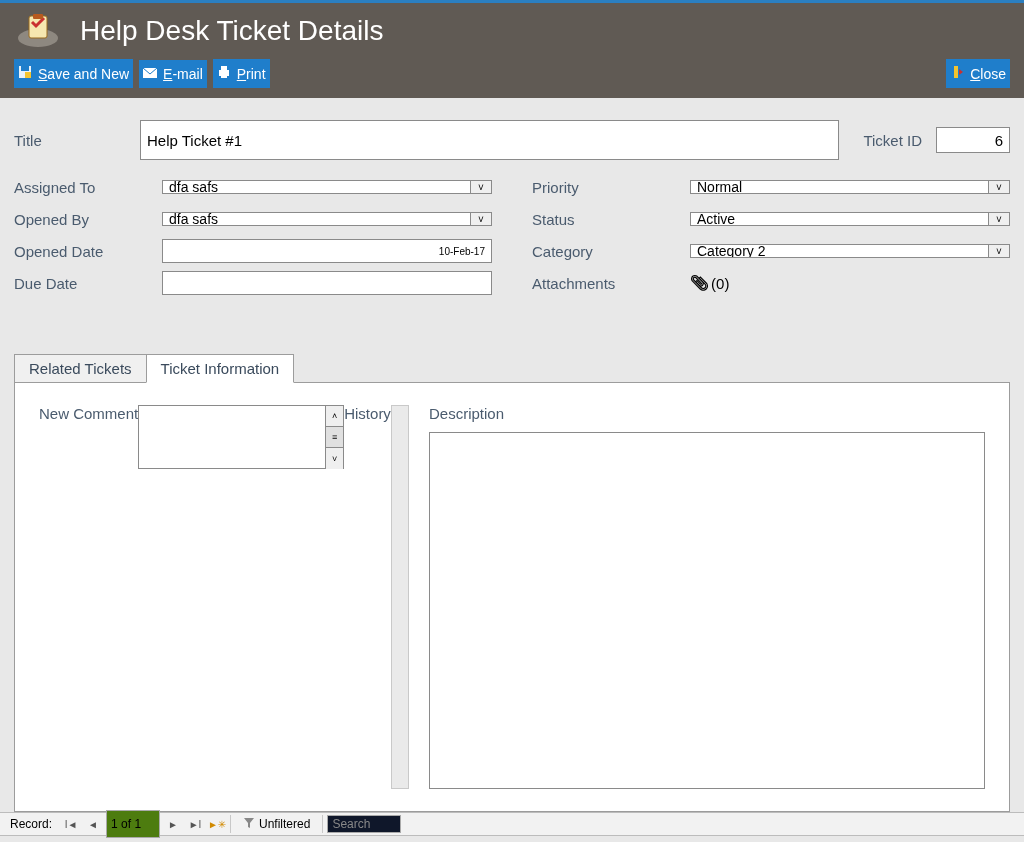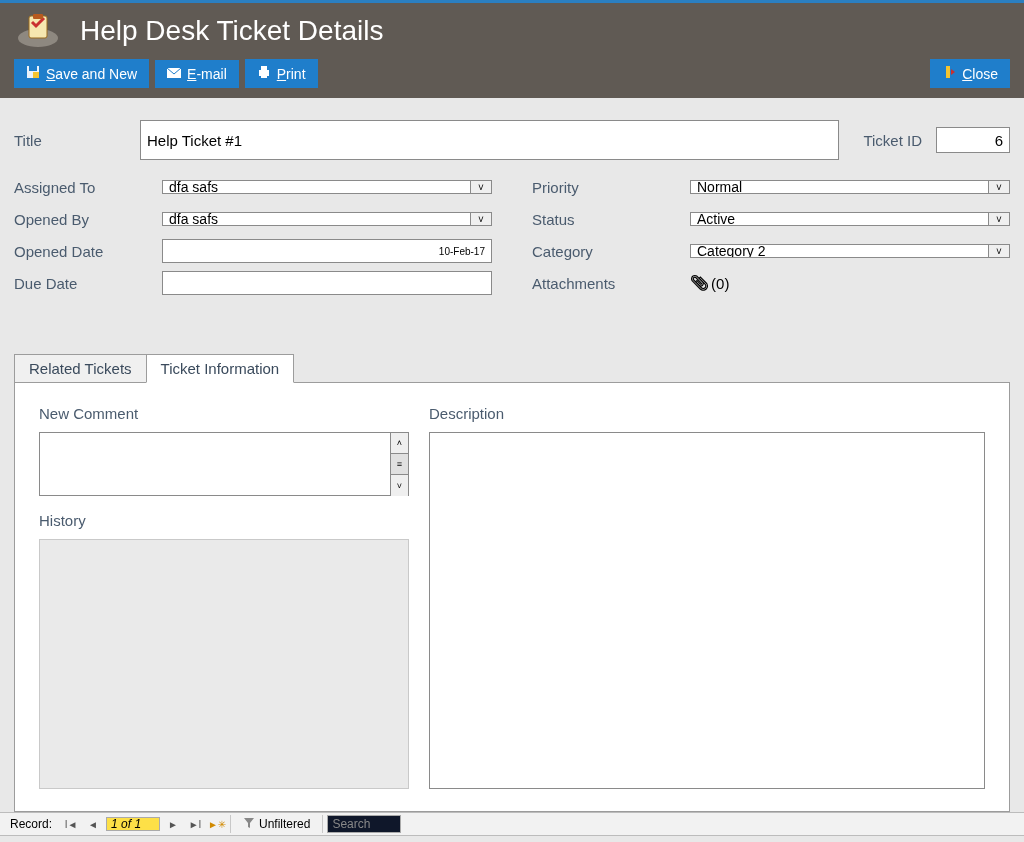--- a/index.html
+++ b/index.html
@@ -21,21 +21,21 @@
     padding: 10px 14px 10px 14px;
   }
   .title-row { display: flex; align-items: center; gap: 18px; margin-bottom: 10px; }
   .app-icon { width: 48px; height: 36px; display:flex; align-items:center; justify-content:center; }
   .app-title { font-size: 28px; font-weight: 400; color: #fff; }
   .toolbar-row { display: flex; gap: 6px; align-items: center; }
   .btn {
     background: #1f7ecb;
     color: #fff;
     border: none;
-    padding: 6px 12px;
+    padding: 6px 4px;
     font-size: 14px;
     display: inline-flex;
     align-items: center;
     gap: 6px;
     cursor: pointer;
   }
   .underline-accel { text-decoration: underline; }
   .spacer { flex: 1; }
 
   
@@ -147,21 +147,21 @@
     background: #fff;
     border-bottom: 1px solid #fff;
     z-index: 2;
   }
   .tab-body {
     padding: 22px 24px;
     display: flex;
     gap: 20px;
     height: 100%;
   }
-  .tab-left { width: 370px; display:flex; flex-direction:column; }
+  .tab-left { width: 370px; display:flex; flex-direction:row; }
   .tab-right { flex: 1; display:flex; flex-direction:column; }
   .section-label {
     color: #4a5b6e;
     font-size: 15px;
     margin-bottom: 10px;
   }
   .comment-wrap {
     display: flex;
     height: 64px;
     margin-bottom: 16px;
@@ -226,26 +226,25 @@
   }
   .nav-label { padding: 0 6px; }
   .nav-btn {
     width: 18px; height: 18px;
     border: 1px solid transparent;
     background: transparent;
     display:flex;align-items:center;justify-content:center;
     font-size: 10px; cursor:pointer; color:#555;
   }
   .nav-input {
-    width: 54px; height: 14px;
+    width: 54px; height: 28px;
     border: 1px solid #aaa;
     font-size: 12px;
     padding: 0 4px;
-    background:#fde047;
-    font-style:italic;
+    background:#4d7c0f;
   }
   .filter-chip {
     display:flex;align-items:center;gap:4px;
     padding: 0 8px;
     cursor:pointer;
   }
   .search-input {
     width: 74px; height: 18px;
     border: 1px solid #aaa;
     font-size: 12px; padding: 0 4px;

